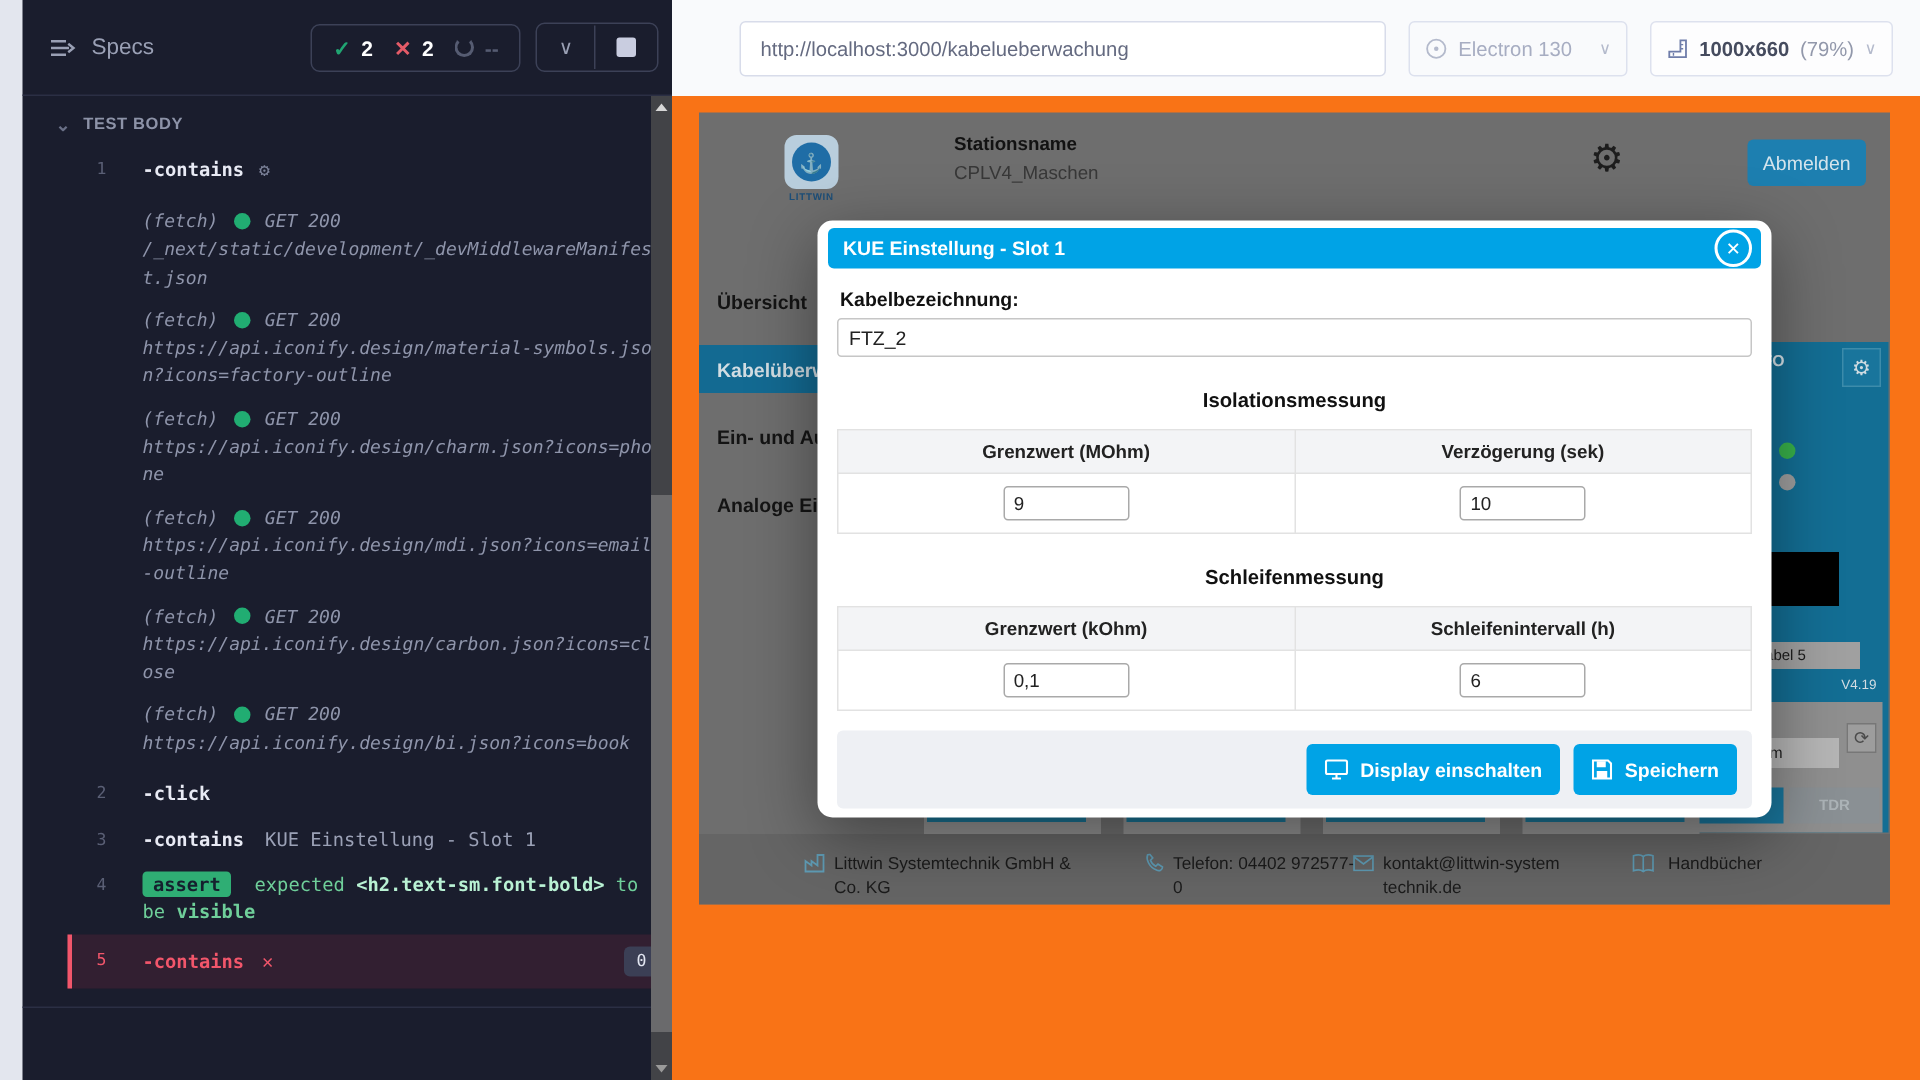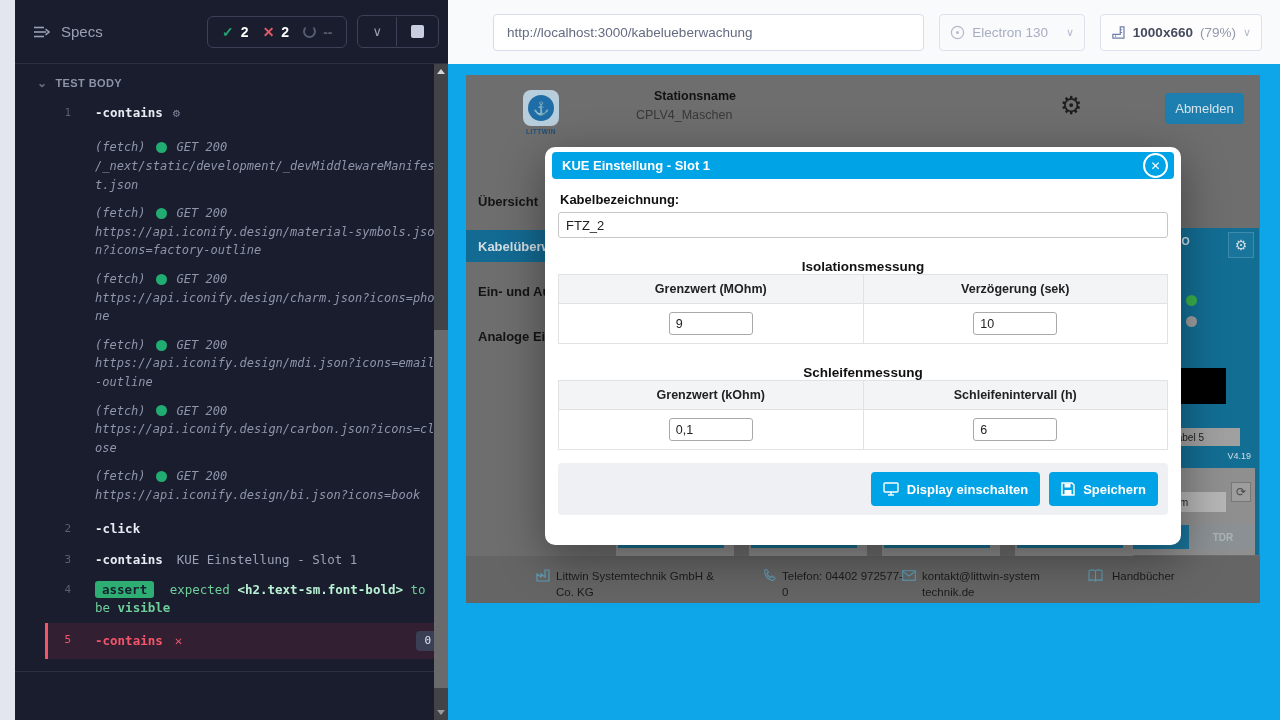--- a/index.html
+++ b/index.html
@@ -50,35 +50,35 @@
   .sb-bottom-divider { border-top:1px solid #2b2f44; margin-top:12px; }
 
   
   .sb-scrollbar { position:absolute; left:434px; top:64px; width:14px; height:656px; background:#424347; z-index:3; }
   .sb-arrow-up, .sb-arrow-down { position:absolute; left:3px; width:0; height:0; }
   .sb-arrow-up { top:5px; border-left:4px solid transparent; border-right:4px solid transparent; border-bottom:5px solid #d7d7d7; }
   .sb-arrow-down { bottom:5px; border-left:4px solid transparent; border-right:4px solid transparent; border-top:5px solid #9a9a9a; }
   .sb-thumb { position:absolute; left:0; top:266px; width:14px; height:358px; background:#6a6a6c; }
 
   
-  .rightpane { position:absolute; left:448px; top:0; width:832px; height:720px; background:#0ea5e9; }
+  .rightpane { position:absolute; left:448px; top:0; width:832px; height:720px; background:#f97316; }
   .topbar { height:64px; background:#f9fafc; display:flex; align-items:center; padding:0 18px 0 45px; gap:15px; }
   .url-input { width:432px; height:37px; background:#fff; border:1px solid #d8dcea; border-radius:4px; font-size:13.5px; color:#646a80; padding:0 13px; font-family:"Liberation Sans",sans-serif; }
   .browser-select { width:146px; height:37px; border:1px solid #dde1ee; border-radius:4px; display:flex; align-items:center; gap:7px; padding:0 10px; color:#a7adc2; font-size:13.5px; background:#f9fafc; cursor:default; }
   .viewport-ctl { width:162px; height:37px; border:1px solid #dde1ee; border-radius:4px; display:flex; align-items:center; gap:7px; padding:0 10px; background:#fdfdfe; font-size:13.5px; cursor:pointer; }
   .vp-size { color:#454b5e; font-weight:bold; }
   .vp-zoom { color:#9298ab; }
   .chev { font-size:11px; color:#b4bacc; margin-left:auto; }
 
   
   .app { position:absolute; left:18px; top:75px; width:794px; height:528px; background:#6e6e6e; overflow:hidden; }
   .app-logo { position:absolute; left:57px; top:15px; width:36px; height:36px; background:#b9cedd; border-radius:8px; display:flex; align-items:center; justify-content:center; }
   .app-logo-circle { width:26px; height:26px; border-radius:50%; background:#1f6da6; color:#cfe0ea; font-size:13px; display:flex; align-items:center; justify-content:center; font-weight:bold; }
   .app-logo-text { position:absolute; left:52px; top:53px; width:46px; text-align:center; font-size:6.5px; font-weight:bold; color:#1c4e78; letter-spacing:.5px; }
-  .station-label { position:absolute; left:188px; top:14px; font-size:12.5px; font-weight:bold; color:#121212; }
+  .station-label { position:absolute; left:170px; top:14px; font-size:12.5px; font-weight:bold; color:#121212; }
   .station-value { position:absolute; left:170px; top:33px; font-size:12.5px; color:#383838; }
   .app-gear { position:absolute; left:594px; top:16px; font-size:25px; color:#1d1d1d; cursor:pointer; }
   .logout-btn { position:absolute; left:699px; top:18px; width:79px; height:31px; background:#1d7fb0; border-radius:4px; color:#d5e4ec; font-size:13px; display:flex; align-items:center; justify-content:center; cursor:pointer; }
   .nav { position:absolute; left:0; top:110px; width:170px; }
   .nav-item { height:32px; display:flex; align-items:center; padding-left:12px; margin-bottom:13px; font-size:13px; font-weight:bold; color:#141414; white-space:nowrap; overflow:hidden; cursor:pointer; }
   .nav-item.active { background:#136a92; color:#d2dde3; }
 
   
   .dev-card { position:absolute; left:660px; top:153px; width:133px; height:327px; background:#136e94; }
   .dev-title { position:absolute; left:28px; top:7px; font-size:10.5px; font-weight:bold; color:#d8e4ea; }
@@ -110,21 +110,21 @@
 
   
   .modal { position:absolute; left:97px; top:147px; width:636px; height:398px; background:#fff; border-radius:10px; box-shadow:0 12px 45px rgba(0,0,0,.4); padding:5px 7px; z-index:20; }
   .modal-header { position:relative; height:27px; background:#00a3e6; border-radius:4px; display:flex; align-items:center; padding:0 10px; }
   .modal-title { color:#fff; font-size:13px; font-weight:bold; }
   .modal-close { position:absolute; right:6px; top:1px; width:25px; height:25px; border:2px solid #fff; border-radius:50%; color:#fff; font-size:12px; display:flex; align-items:center; justify-content:center; cursor:pointer; background:transparent; }
   .modal-body { padding:6px 6px 0 6px; }
   .kabel-label { font-size:13px; font-weight:bold; color:#111; margin:7px 0 5px 2px; }
   .kabel-input { width:100%; height:26px; border:1px solid #c6c6c6; border-radius:3px; font-size:13px; padding:0 7px; color:#222; font-family:"Liberation Sans",sans-serif; }
   .section-title { text-align:center; font-size:13.5px; font-weight:bold; color:#111; margin-top:21px; }
-  table.mtable { width:100%; border-collapse:collapse; }
+  table.mtable { width:100%; border-collapse:collapse; margin-top:12px; }
   table.mtable th { background:#f3f4f6; border:1px solid #e2e2e2; padding:7px 4px; font-size:12.5px; color:#222; width:50%; }
   table.mtable td { border:1px solid #e2e2e2; padding:8px 4px; text-align:center; }
   .cell-input { width:84px; height:23px; border:1px solid #a9a9a9; border-radius:3px; font-size:12.5px; padding:0 6px; color:#222; font-family:"Liberation Sans",sans-serif; }
   .modal-footer { margin-top:13px; height:52px; background:#eef0f4; border-radius:4px; display:flex; align-items:center; justify-content:flex-end; gap:9px; padding:0 10px; }
   .m-btn { display:flex; align-items:center; gap:8px; background:#00a3e6; border:none; color:#fff; font-weight:bold; font-size:13px; height:34px; padding:0 12px; border-radius:4px; cursor:pointer; font-family:"Liberation Sans",sans-serif; }
   .m-btn svg { flex:none; }
 </style>
 </head>
 <body>
 

